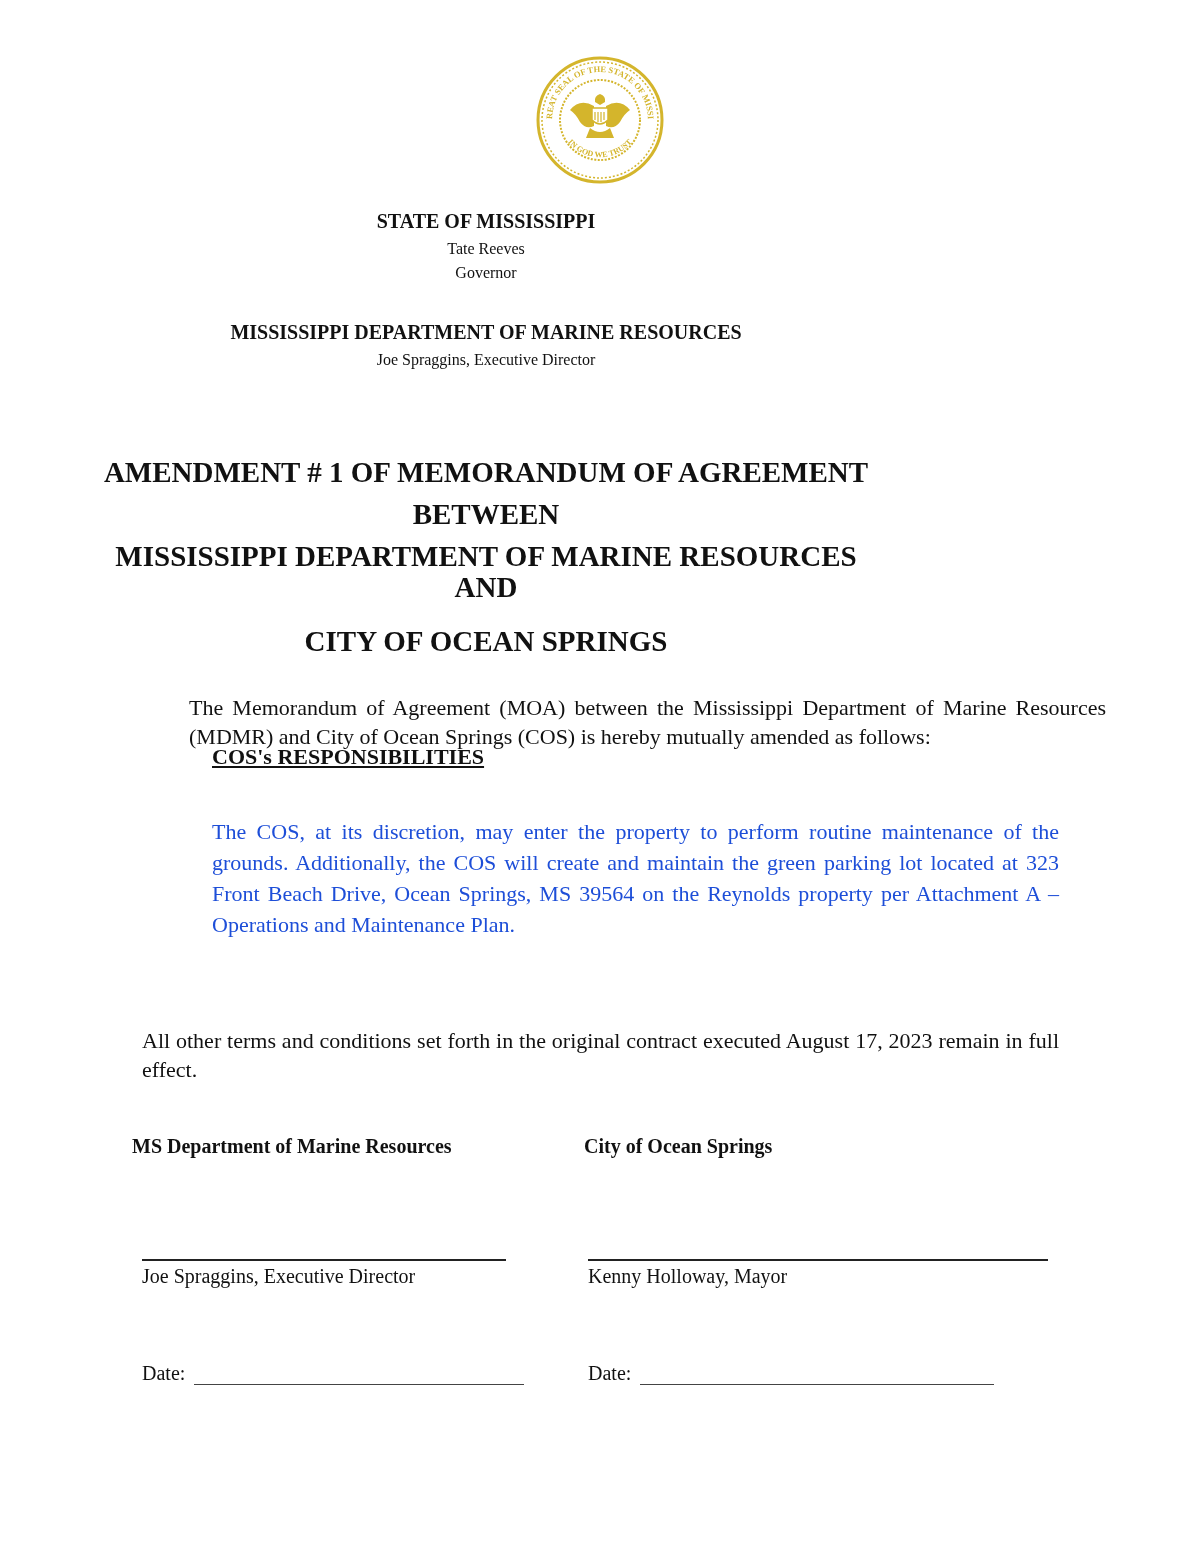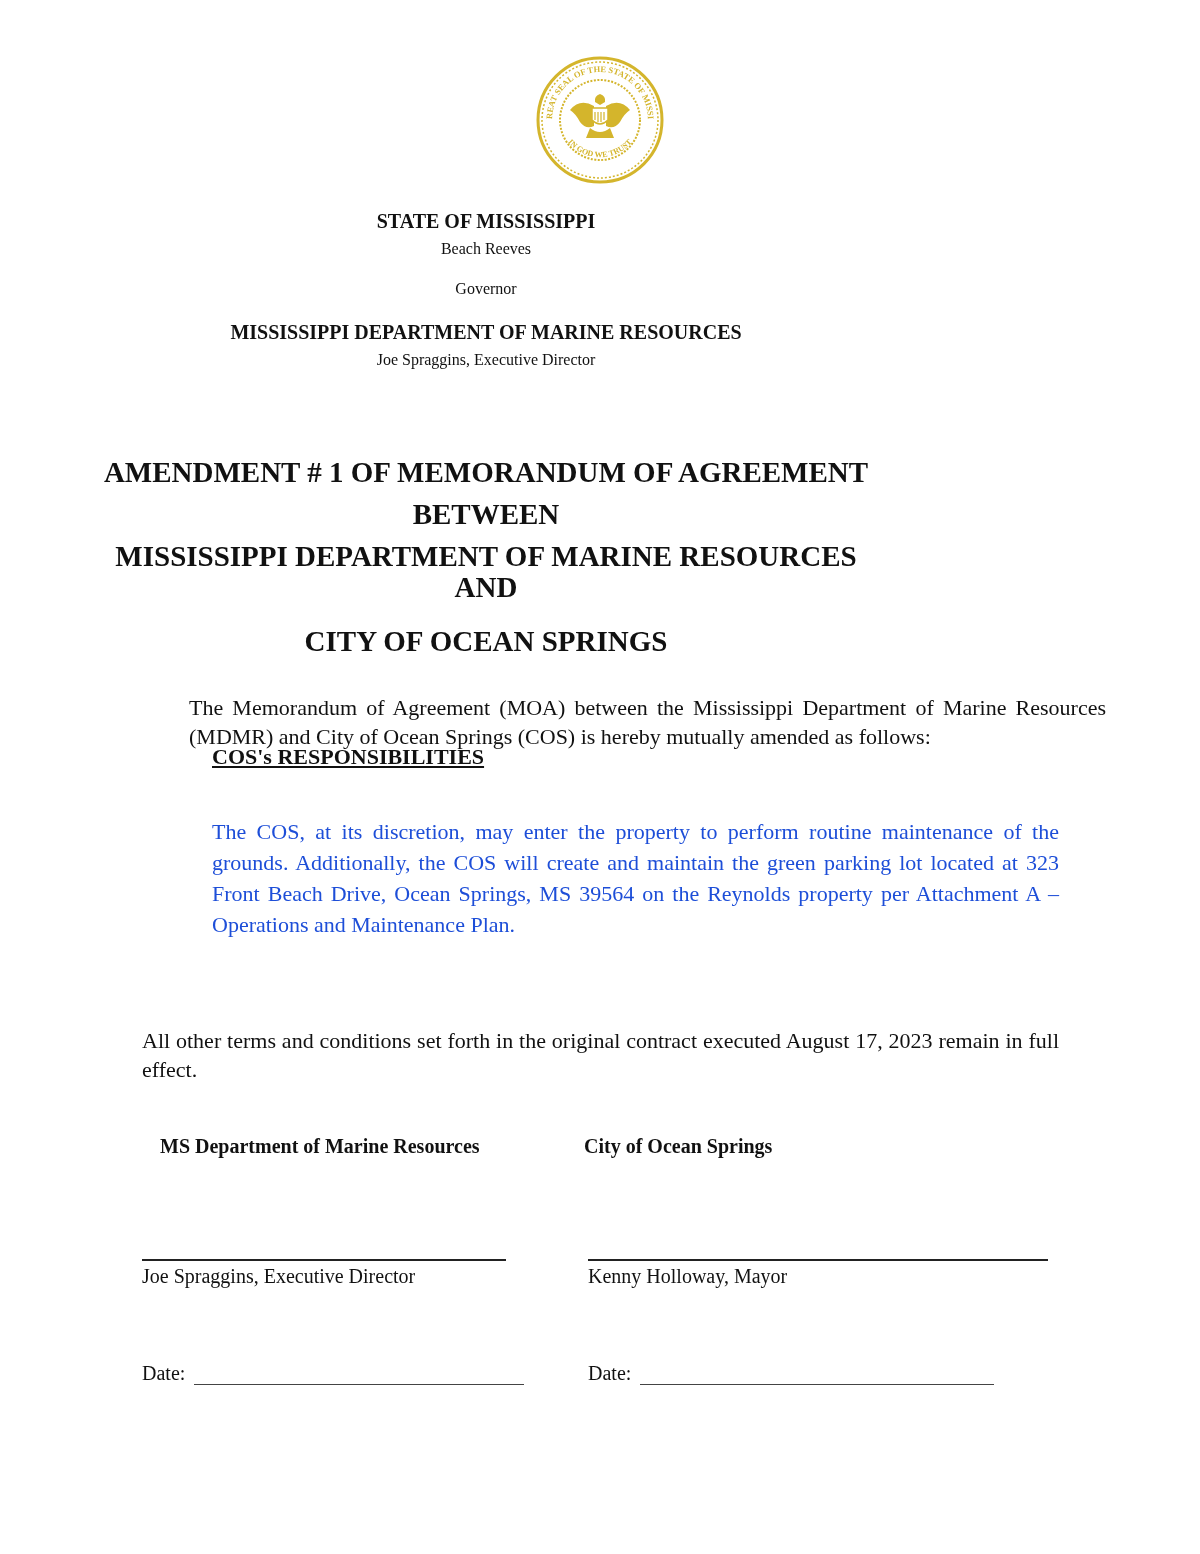--- a/index.html
+++ b/index.html
@@ -41,39 +41,39 @@
     <path d="M64 38 q6 2 5 8 l-5 3 l-5 -3 q-1 -6 5 -8z" fill="#d4b52c"></path>
     <path d="M58 50 q-14 -8 -24 4 q6 4 10 12 q6 8 14 4z" fill="#d4b52c"></path>
     <path d="M70 50 q14 -8 24 4 q-6 4 -10 12 q-6 8 -14 4z" fill="#d4b52c"></path>
     <path d="M56 52 h16 v12 q-8 8 -16 0z" fill="#ffffff" stroke="#d4b52c" stroke-width="1.5"></path>
     <path d="M59 56 v8 M62 56 v10 M65 56 v10 M68 56 v8" stroke="#d4b52c" stroke-width="1.2"></path>
     <path d="M54 72 q10 8 20 0 l4 10 h-28z" fill="#d4b52c"></path>
   </svg>
 </div>
 
 <div class="abs center hdr-bold" style="top:210px;">STATE OF MISSISSIPPI</div>
-<div class="abs center hdr-small" style="top:240px;">Beach Reeves</div>
-<div class="abs center hdr-small" style="top:280px;">Governor</div>
+<div class="abs center hdr-small" style="top:240px;">Tate Reeves</div>
+<div class="abs center hdr-small" style="top:264px;">Governor</div>
 <div class="abs center hdr-bold" style="top:321px;">MISSISSIPPI DEPARTMENT OF MARINE RESOURCES</div>
 <div class="abs center hdr-small" style="top:351px;">Joe Spraggins, Executive Director</div>
 
 <div class="abs center title" style="top:456px;">AMENDMENT # 1 OF MEMORANDUM OF AGREEMENT</div>
 <div class="abs center title" style="top:498px;">BETWEEN</div>
 <div class="abs center title" style="top:540px;">MISSISSIPPI DEPARTMENT OF MARINE RESOURCES</div>
 <div class="abs center title" style="top:571px;">AND</div>
 <div class="abs center title" style="top:625px;">CITY OF OCEAN SPRINGS</div>
 
 <div class="abs body-text" style="left:142px; top:693px; width:917px;margin-left:47px;">The Memorandum of Agreement (MOA) between the Mississippi Department of Marine Resources (MDMR) and City of Ocean Springs (COS) is hereby mutually amended as follows:</div>
 
 <div class="abs sec-title" style="left:212px; top:744px;">COS's RESPONSIBILITIES</div>
 <div class="abs indent-text" style="left:212px; top:816px; width:847px;">The COS, at its discretion, may enter the property to perform routine maintenance of the grounds. Additionally, the COS will create and maintain the green parking lot located at 323 Front Beach Drive, Ocean Springs, MS 39564 on the Reynolds property per Attachment A – Operations and Maintenance Plan.</div>
 
 <div class="abs body-text" style="left:142px; top:1026px; width:917px;">All other terms and conditions set forth in the original contract executed August 17, 2023 remain in full effect.</div>
 
-<div class="abs sig-label" style="left:160px; top:1135px;">MS Department of Marine Resources</div>
+<div class="abs sig-label" style="left:132px; top:1135px;">MS Department of Marine Resources</div>
 <div class="abs sig-label" style="left:584px; top:1135px;">City of Ocean Springs</div>
 
 <div class="abs sig-line" style="left:142px; top:1259px; width:364px;"></div>
 <div class="abs sig-line" style="left:588px; top:1259px; width:460px;"></div>
 
 <div class="abs sig-text" style="left:142px; top:1265px;">Joe Spraggins, Executive Director</div>
 <div class="abs sig-text" style="left:588px; top:1265px;">Kenny Holloway, Mayor</div>
 
 <div class="abs sig-text" style="left:142px; top:1362px;">Date:</div>
 <div class="abs date-line" style="left:194px; top:1384px; width:330px;"></div>

